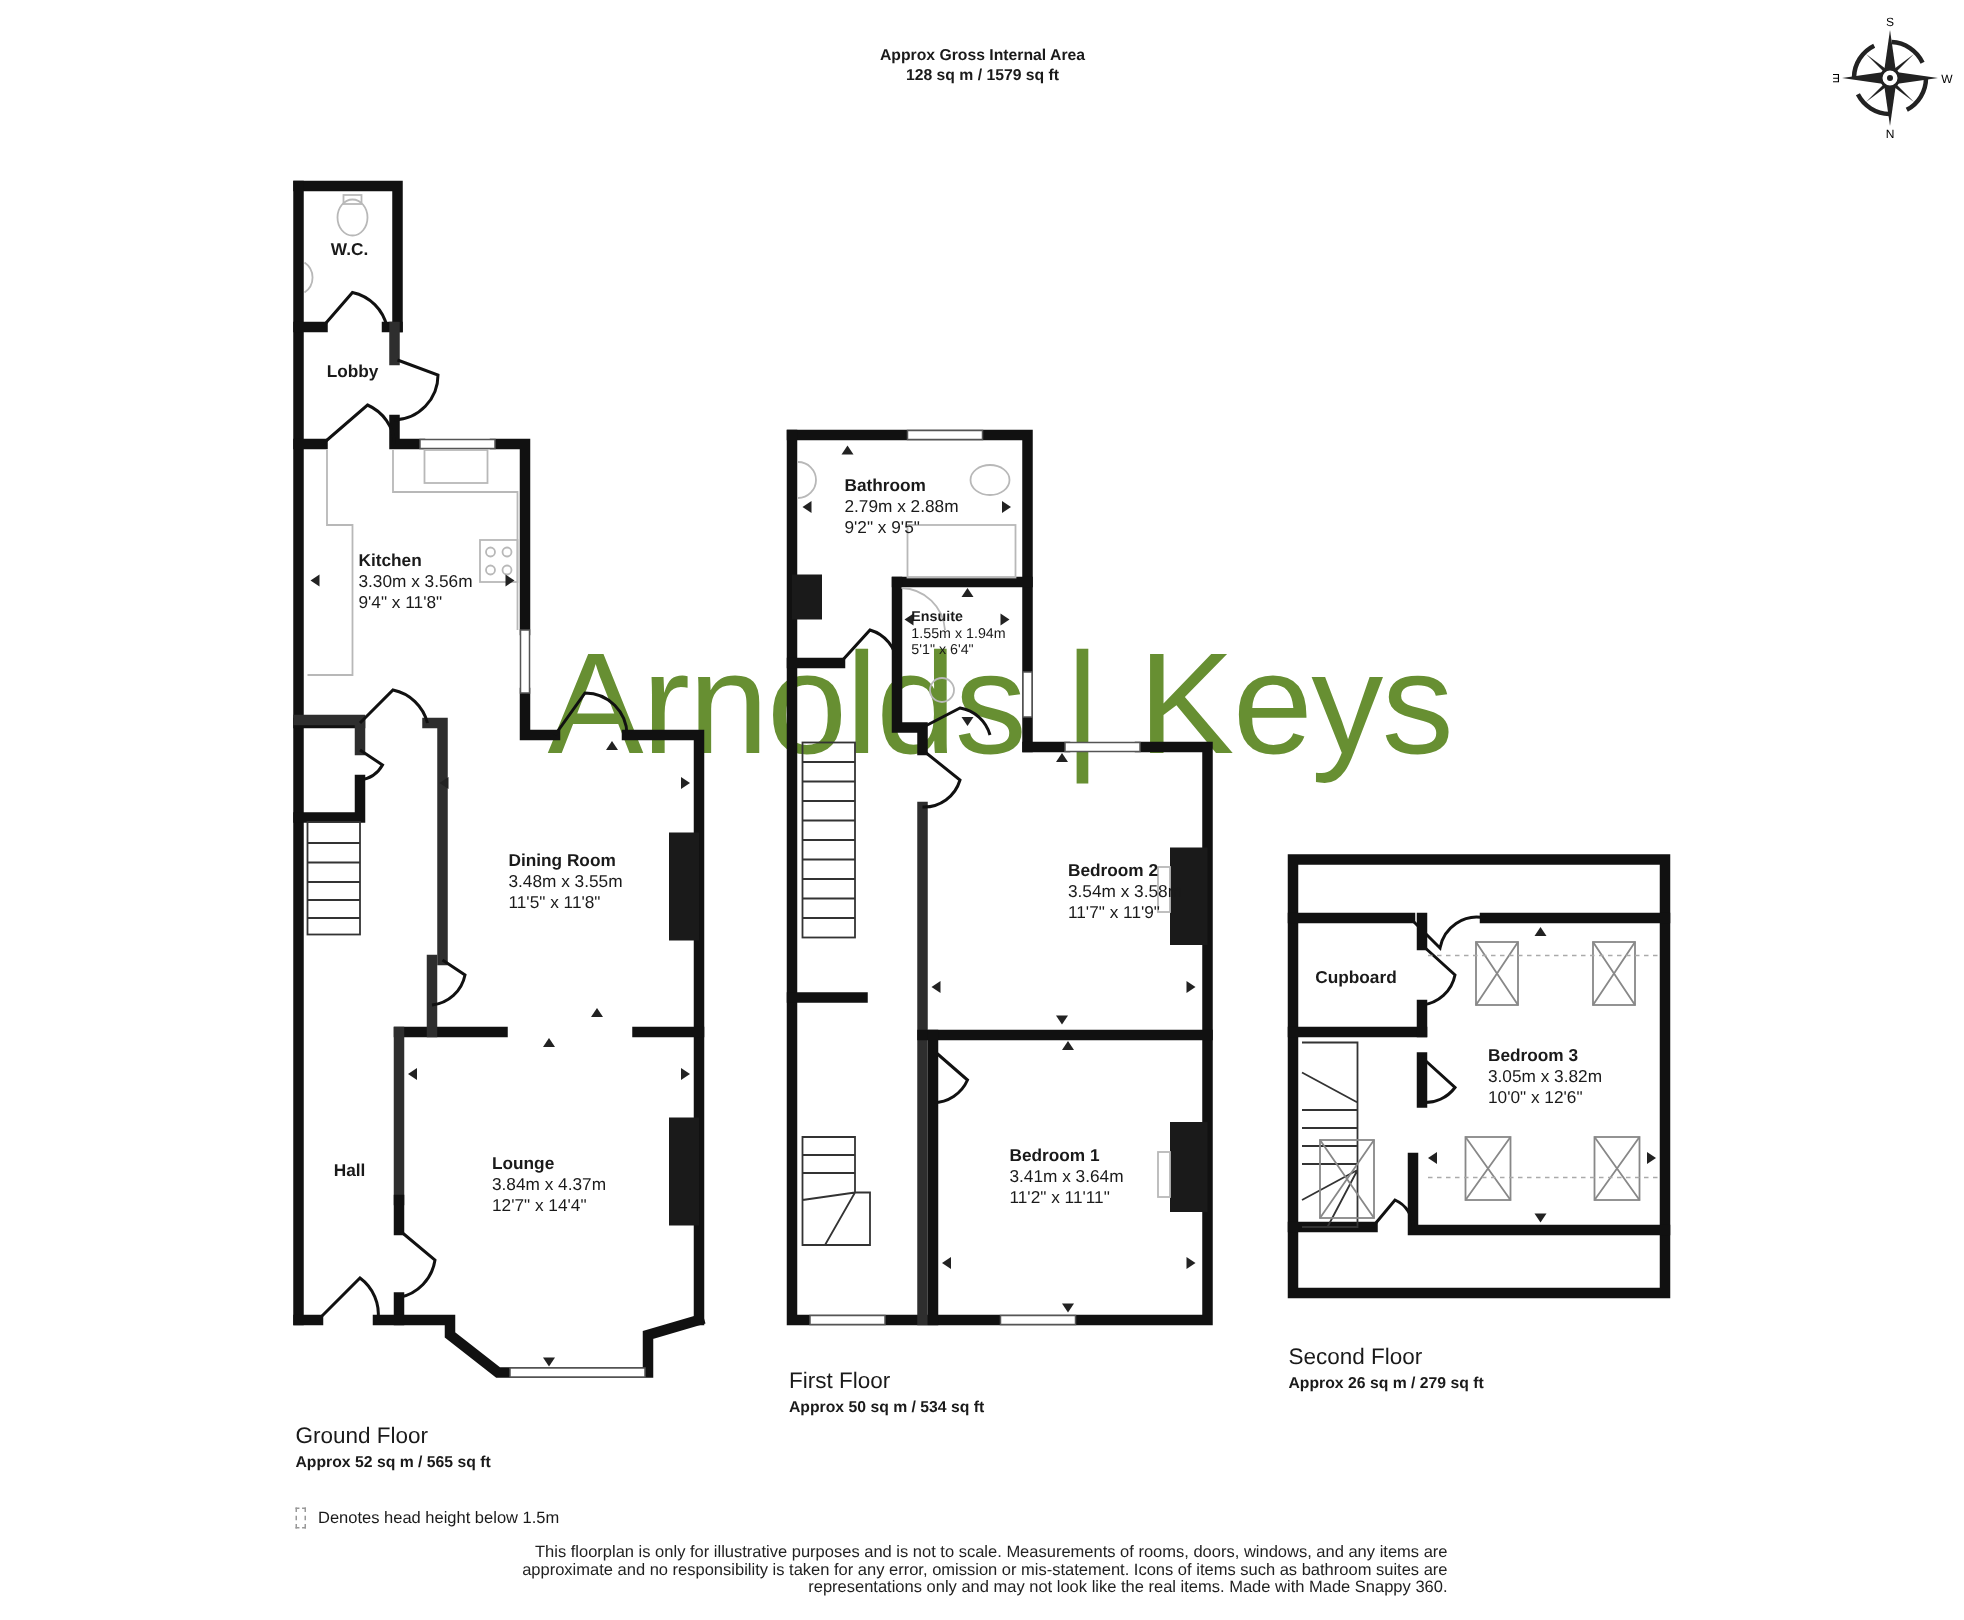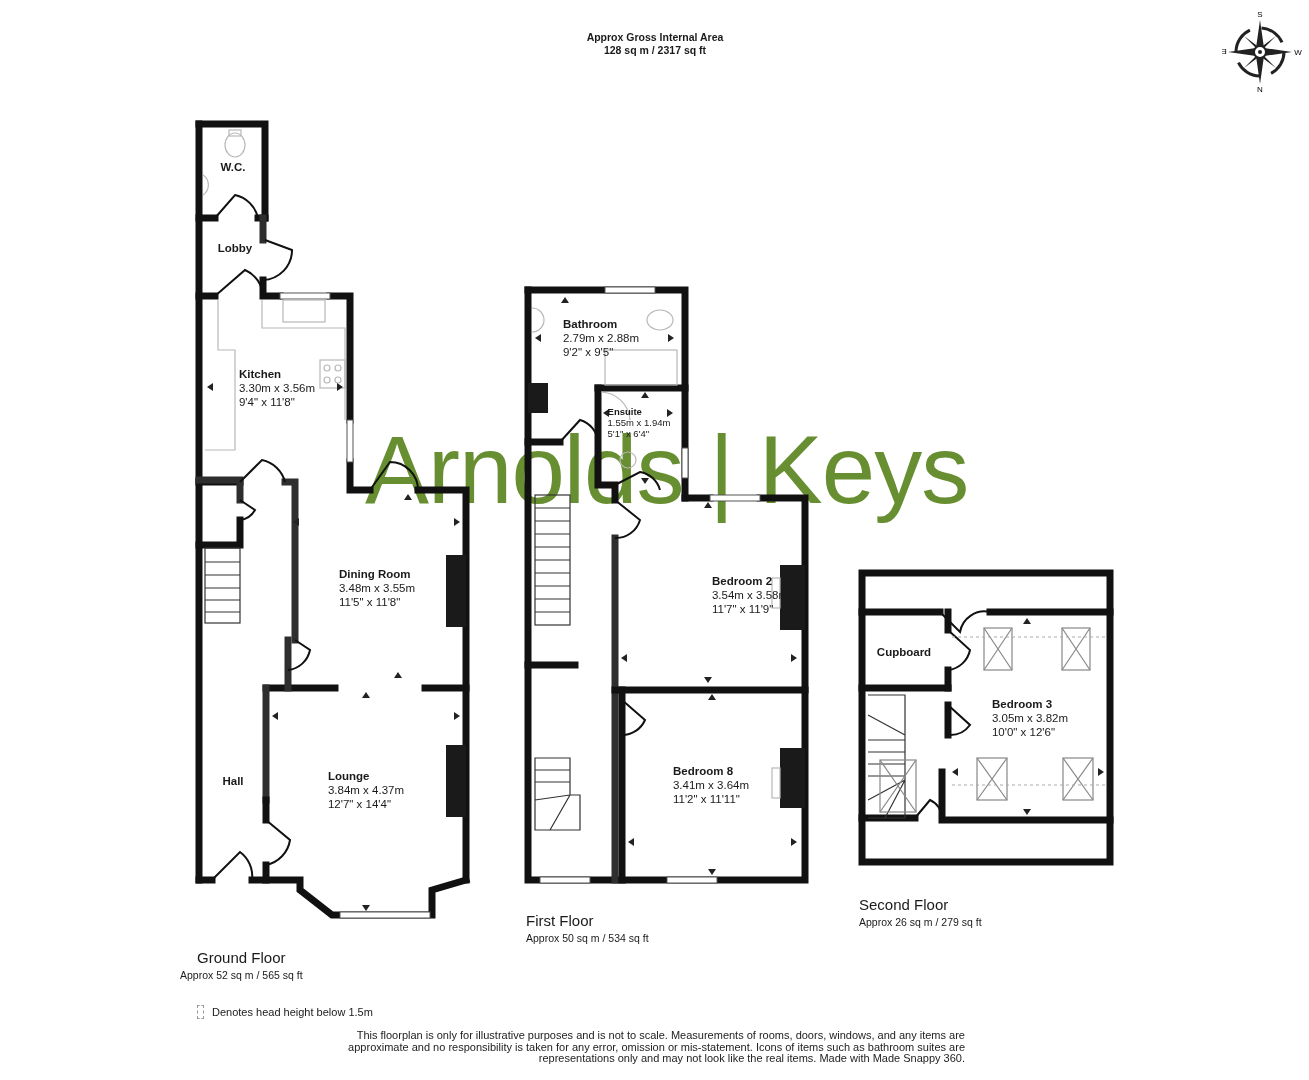--- a/index.html
+++ b/index.html
@@ -5,33 +5,33 @@
   html, body { margin: 0; padding: 0; background: #ffffff; }
   body { width: 1309px; height: 1080px; position: relative; overflow: hidden;
          font-family: "Liberation Sans", "DejaVu Sans", sans-serif; color: #1a1a1a; }
   .abs { position: absolute; }
   svg.plan { position: absolute; left: 0; top: 0; }
   .header { left: 530px; top: 31px; width: 250px; text-align: center; font-size: 10.5px; font-weight: bold; line-height: 13px; }
   .room-label { position: absolute; text-align: left; font-size: 11.5px; line-height: 14px; white-space: nowrap; transform: translateX(-50%); }
   .room-label .name { font-weight: bold; }
   .room-label.small { font-size: 9.5px; line-height: 11px; }
   .floor-title { font-size: 15px; }
-  .floor-area { font-size: 10.5px; font-weight: normal; margin-top: 3px; }
+  .floor-area { font-size: 10.5px; font-weight: bold; margin-top: 3px; }
   .legend { left: 197px; top: 1005px; font-size: 11px; display: flex; align-items: center; gap: 8px; }
   .legend-box { width: 5px; height: 12px; border: 1px dashed #999; }
   .disclaimer { left: 345px; top: 1030px; width: 620px; text-align: right; font-size: 11px; line-height: 11.5px; color: #222; }
   .watermark { left: 365px; top: 415px; font-size: 96px; color: #4d7c0f; letter-spacing: -1px; white-space: nowrap; opacity: 0.85; }
   .compass { left: 1222px; top: 6px; width: 80px; height: 88px; }
 </style>
 </head>
 <body>
 
 <div class="abs header">
   <div>Approx Gross Internal Area</div>
-  <div>128 sq m / 2317 sq ft</div>
+  <div>128 sq m / 1579 sq ft</div>
 </div>
 
 <div class="abs compass">
   <svg width="80" height="88" viewBox="0 0 80 88">
     <circle cx="38" cy="46" r="24" fill="none" stroke="#222" stroke-width="3" stroke-dasharray="26 12"></circle>
     <polygon points="38,14 42,42 38,46 34,42" fill="#222"></polygon>
     <polygon points="38,78 42,50 38,46 34,50" fill="#222"></polygon>
     <polygon points="6,46 34,42 38,46 34,50" fill="#222"></polygon>
     <polygon points="70,46 42,42 38,46 42,50" fill="#222"></polygon>
     <polygon points="22,30 38,42 36,44" fill="#222"></polygon>
@@ -257,35 +257,35 @@
   <div class="name">Ensuite</div>
   <div>1.55m x 1.94m</div>
   <div>5'1" x 6'4"</div>
 </div>
 <div class="room-label" style="left:750px; top:574px;">
   <div class="name">Bedroom 2</div>
   <div>3.54m x 3.58m</div>
   <div>11'7" x 11'9"</div>
 </div>
 <div class="room-label" style="left:711px; top:764px;">
-  <div class="name">Bedroom 8</div>
+  <div class="name">Bedroom 1</div>
   <div>3.41m x 3.64m</div>
   <div>11'2" x 11'11"</div>
 </div>
 
 <div class="room-label" style="left:904px; top:645px;">
   <div class="name">Cupboard</div>
 </div>
 <div class="room-label" style="left:1030px; top:697px;">
   <div class="name">Bedroom 3</div>
   <div>3.05m x 3.82m</div>
   <div>10'0" x 12'6"</div>
 </div>
 
-<div class="abs" style="left:180px; top:949px;text-align:center;">
+<div class="abs" style="left:197px; top:949px;">
   <div class="floor-title">Ground Floor</div>
   <div class="floor-area">Approx 52 sq m / 565 sq ft</div>
 </div>
 <div class="abs" style="left:526px; top:912px;">
   <div class="floor-title">First Floor</div>
   <div class="floor-area">Approx 50 sq m / 534 sq ft</div>
 </div>
 <div class="abs" style="left:859px; top:896px;">
   <div class="floor-title">Second Floor</div>
   <div class="floor-area">Approx 26 sq m / 279 sq ft</div>

